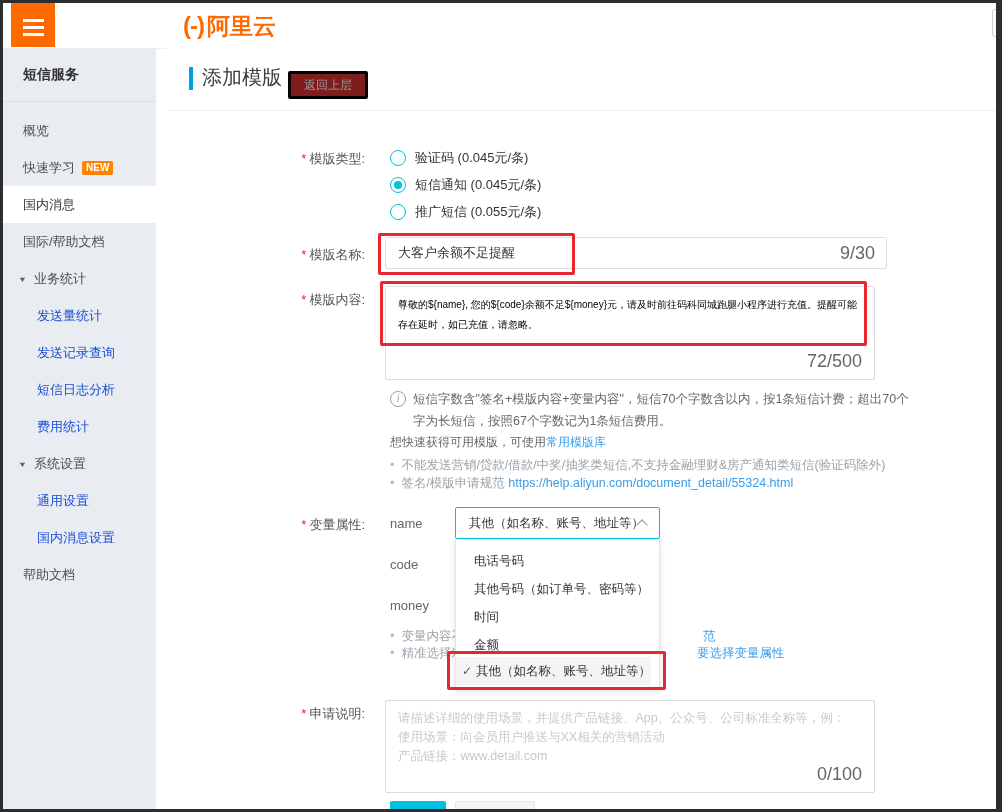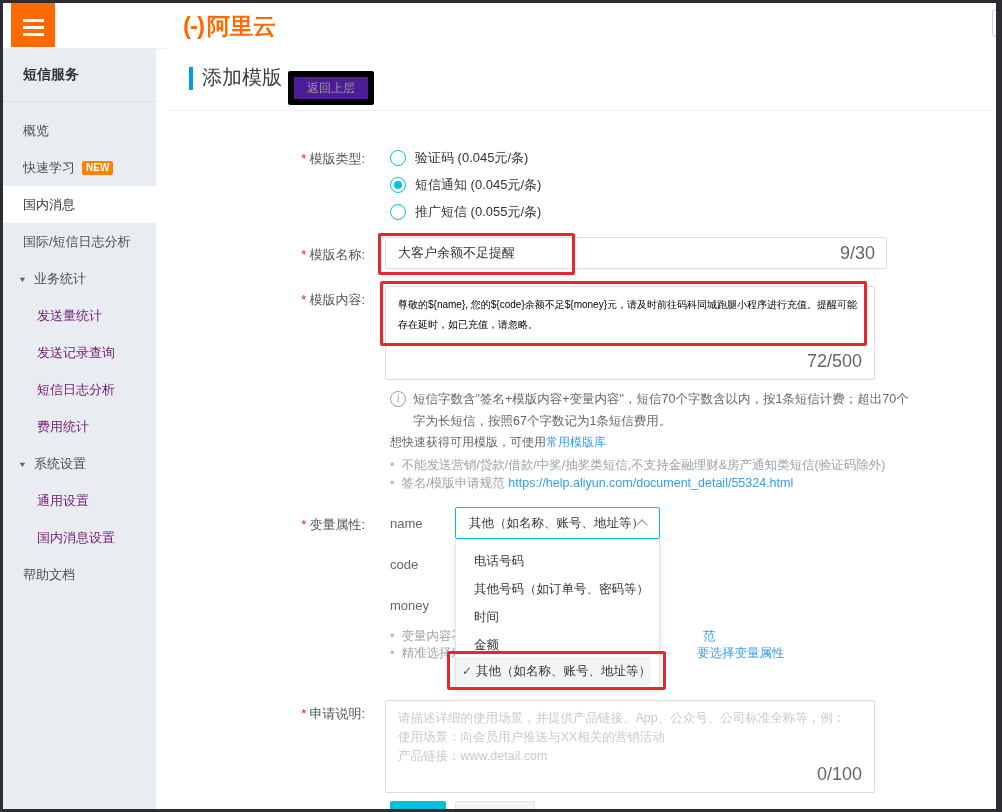--- a/index.html
+++ b/index.html
@@ -20,30 +20,30 @@
   .logo{position:absolute;left:172px;top:8px;height:30px;line-height:30px;color:#ff6a00;font-weight:700;font-size:23px;cursor:pointer;white-space:nowrap;}
   .logo .lb{letter-spacing:-1px;margin-right:3px;font-size:24px;}
   .search-stub{position:absolute;left:981px;top:6px;width:40px;height:26px;border:1px solid #cfcfcf;border-radius:3px 0 0 3px;background:#fff;}
   .search-circle{position:absolute;left:7px;top:6px;width:10px;height:10px;border:2px solid #b0b0b0;border-radius:50%;}
   
   .sidebar{position:absolute;left:0;top:45px;bottom:0;width:153px;background:#e9edf1;}
   .side-title{height:53px;line-height:53px;padding-left:20px;font-size:14px;font-weight:700;color:#333;border-bottom:1px solid #d9dee4;}
   .side-items{margin-top:10px;}
   .si{height:37px;display:flex;align-items:center;padding-left:20px;font-size:13px;color:#4a4f55;cursor:pointer;}
   .si.active{background:#fff;color:#333;}
-  .si.sub{padding-left:34px;color:#701a75;}
+  .si.sub{padding-left:34px;color:#1d4ed8;}
   .si.group{padding-left:15px;}
   .si .tri{font-size:9px;color:#5f656c;margin-right:7px;transform:scaleY(.85);}
   .badge{margin-left:7px;background:#ff8200;color:#fff;font-size:10px;line-height:14px;padding:0 4px;border-radius:2px;font-weight:700;}
   
   .main{position:absolute;left:165px;top:45px;right:0;bottom:0;background:#fff;overflow:hidden;}
   .pagehead{position:absolute;left:0;top:0;right:0;height:62px;border-bottom:1px solid #eef1f4;background:#fff;}
   .tbar{position:absolute;left:21px;top:19px;width:4px;height:23px;background:#00a0e9;}
   .ptitle{position:absolute;left:34px;top:16px;font-size:20px;color:#373d41;}
-  .backbtn{position:absolute;left:120px;top:23px;height:22px;line-height:22px;padding:0 13px;font-size:12px;color:#9b9b9b;background:#4c1d95;border:6px solid #000000;border-radius:2px;cursor:pointer;}
+  .backbtn{position:absolute;left:120px;top:23px;height:22px;line-height:22px;padding:0 13px;font-size:12px;color:#9b9b9b;background:#7f1d1d;border:3px solid #000000;border-radius:2px;cursor:pointer;}
   
   .flabel{position:absolute;left:0;width:197px;text-align:right;font-size:13px;color:#555;white-space:nowrap;}
   .star{color:#f5222d;margin-right:3px;}
   
   .radio-row{position:absolute;left:222px;height:18px;display:flex;align-items:center;gap:9px;font-size:13px;color:#333;cursor:pointer;}
   .radio{width:14px;height:14px;border:1px solid #00c1de;border-radius:50%;background:#fff;position:relative;flex:0 0 auto;}
   .radio.on:after{content:"";position:absolute;left:3px;top:3px;width:8px;height:8px;border-radius:50%;background:#00c1de;}
   
   .tinput{position:absolute;left:217px;width:488px;background:#fff;border:1px solid #dcdcdc;border-radius:2px;font-size:13px;color:#333;}
   .input-name{top:189px;height:30px;line-height:30px;padding-left:12px;}
@@ -107,21 +107,21 @@
           <span>概览</span>
         </div>
       <div class="si">
           <span>快速学习</span>
           <span class="badge">NEW</span>
         </div>
       <div class="si active">
           <span>国内消息</span>
         </div>
       <div class="si">
-          <span>国际/短信日志分析</span>
+          <span>国际/帮助文档</span>
         </div>
       <div class="si group">
           <span class="tri">▼</span>
           <span>业务统计</span>
         </div>
       <div class="si sub">
           <span>发送量统计</span>
         </div>
       <div class="si sub">
           <span>发送记录查询</span>

